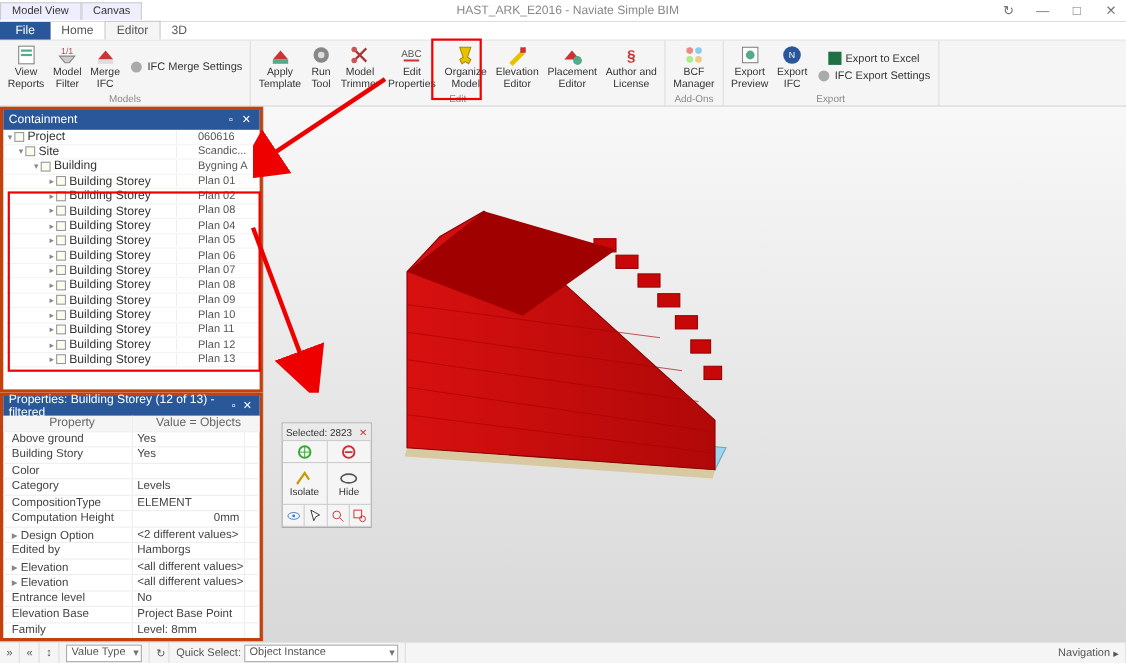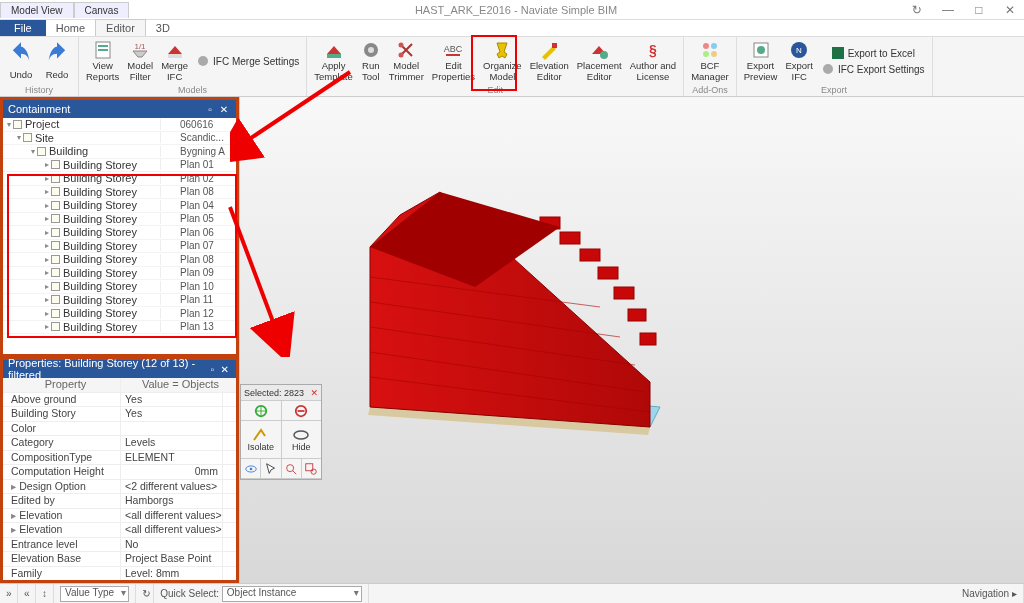--- a/index.html
+++ b/index.html
@@ -105,37 +105,20 @@
 <div class="ribtabs">
   <div class="rt file">File</div>
   <div class="rt">Home</div>
   <div class="rt active">Editor</div>
   <div class="rt">3D</div>
 </div>
 
 <div class="ribbon">
   <div class="rgroup">
     <div class="icons">
-      <div class="rbtn big">
-          <svg class="ic" viewBox="0 0 24 24">
-            <path d="M12 5V1L5 8l7 7V11c4 0 7 3 7 7 0-6-3-13-7-13z" fill="#3a7bd5"></path>
-          </svg>
-          <span>Undo</span>
-        </div>
-      <div class="rbtn big">
-          <svg class="ic" viewBox="0 0 24 24">
-            <path d="M12 5V1l7 7-7 7V11c-4 0-7 3-7 7 0-6 3-13 7-13z" fill="#3a7bd5"></path>
-          </svg>
-          <span>Redo</span>
-        </div>
-    </div>
-    <div class="gname">History</div>
-  </div>
-  <div class="rgroup">
-    <div class="icons">
       <div class="rbtn">
           <svg class="ic" viewBox="0 0 20 20">
             <rect x="3" y="2" width="14" height="16" fill="#fff" stroke="#888"></rect>
             <rect x="5" y="5" width="10" height="2" fill="#5a8"></rect>
             <rect x="5" y="9" width="10" height="2" fill="#5a8"></rect>
           </svg>
           <span style="white-space:pre">View
 Reports</span>
         </div>
       <div class="rbtn">
@@ -544,21 +527,21 @@
 
       <g stroke="#a00" stroke-width="0.6">
         <line x1="130" y1="180" x2="360" y2="210"></line>
         <line x1="130" y1="205" x2="380" y2="240"></line>
         <line x1="130" y1="230" x2="395" y2="268"></line>
         <line x1="130" y1="255" x2="405" y2="295"></line>
         <line x1="130" y1="280" x2="410" y2="315"></line>
       </g>
     </svg>
 
-    <div class="seltool" style="left:0">
+    <div class="seltool" style="left:16px">
       <div class="h"><span>Selected:</span>&nbsp;<span>2823</span><span class="sp"></span><span style="color:#c33">✕</span></div>
       <div class="row">
         <div class="cell sm">
             <svg class="cic" viewBox="0 0 16 16">
               <circle cx="8" cy="8" r="6" fill="none" stroke="#3a3" stroke-width="2"></circle>
               <path d="M8 2v12M2 8h12" stroke="#3a3"></path>
             </svg>
           </div>
         <div class="cell sm">
             <svg class="cic" viewBox="0 0 16 16">

